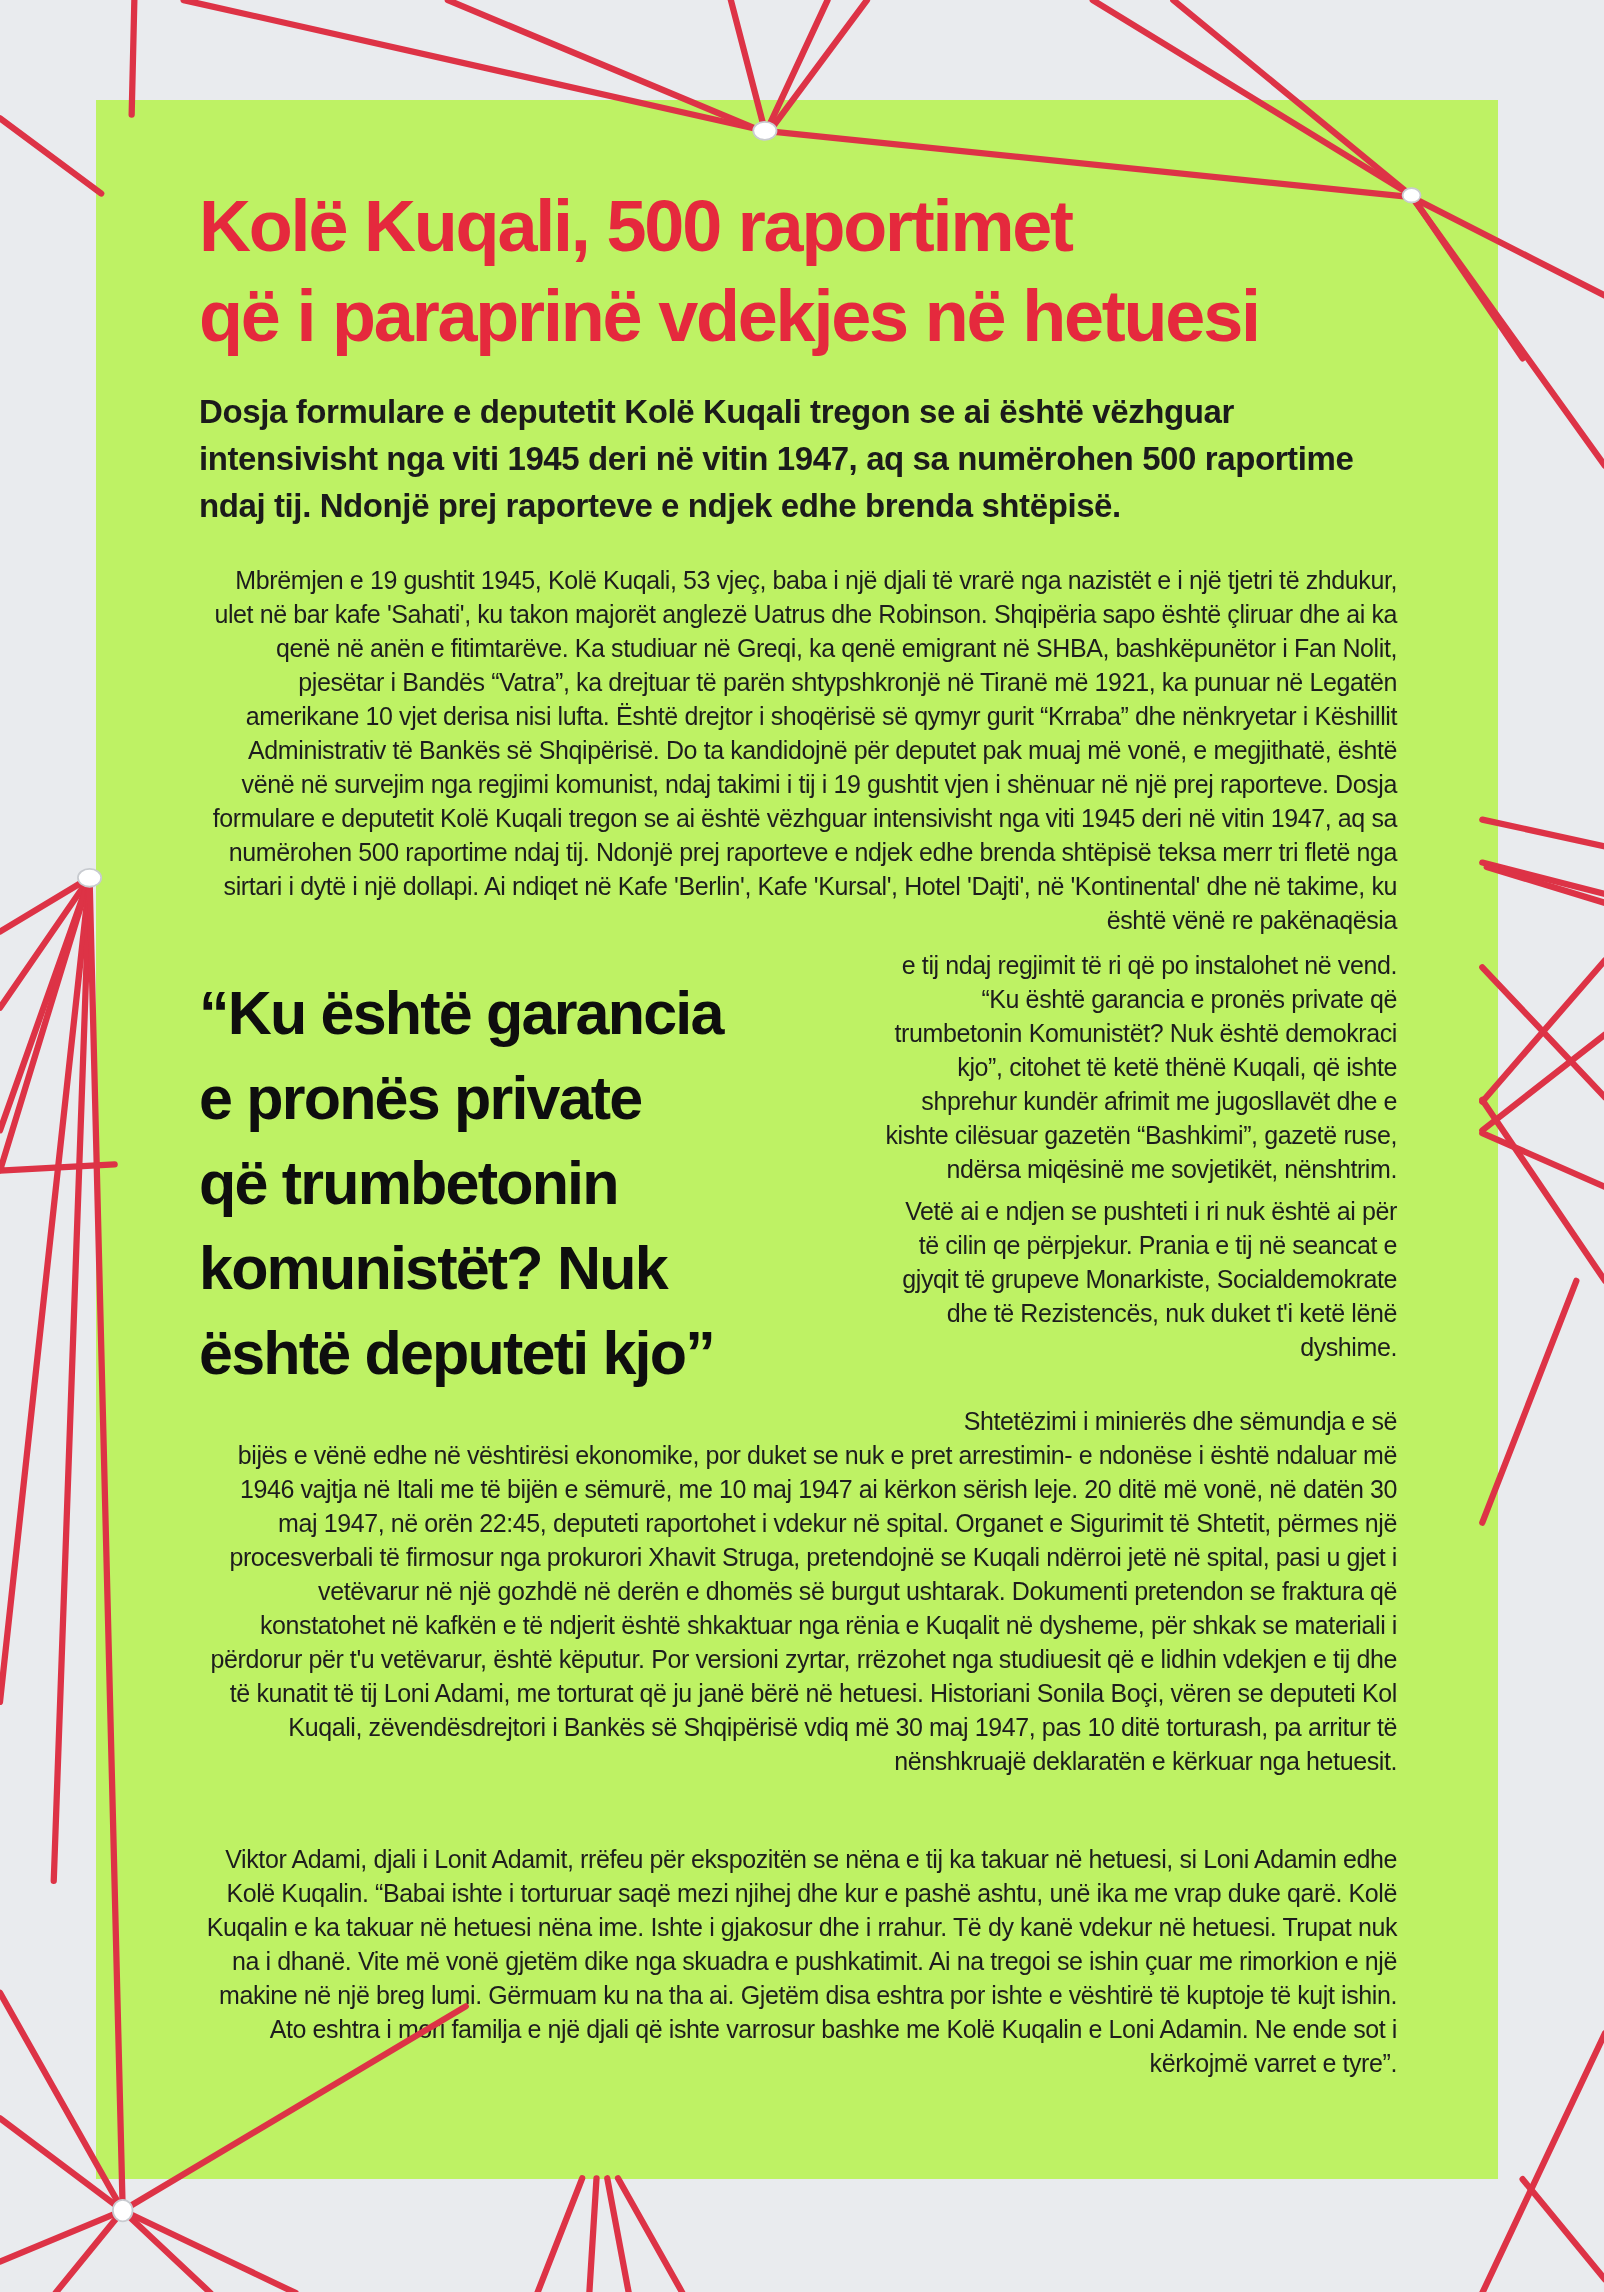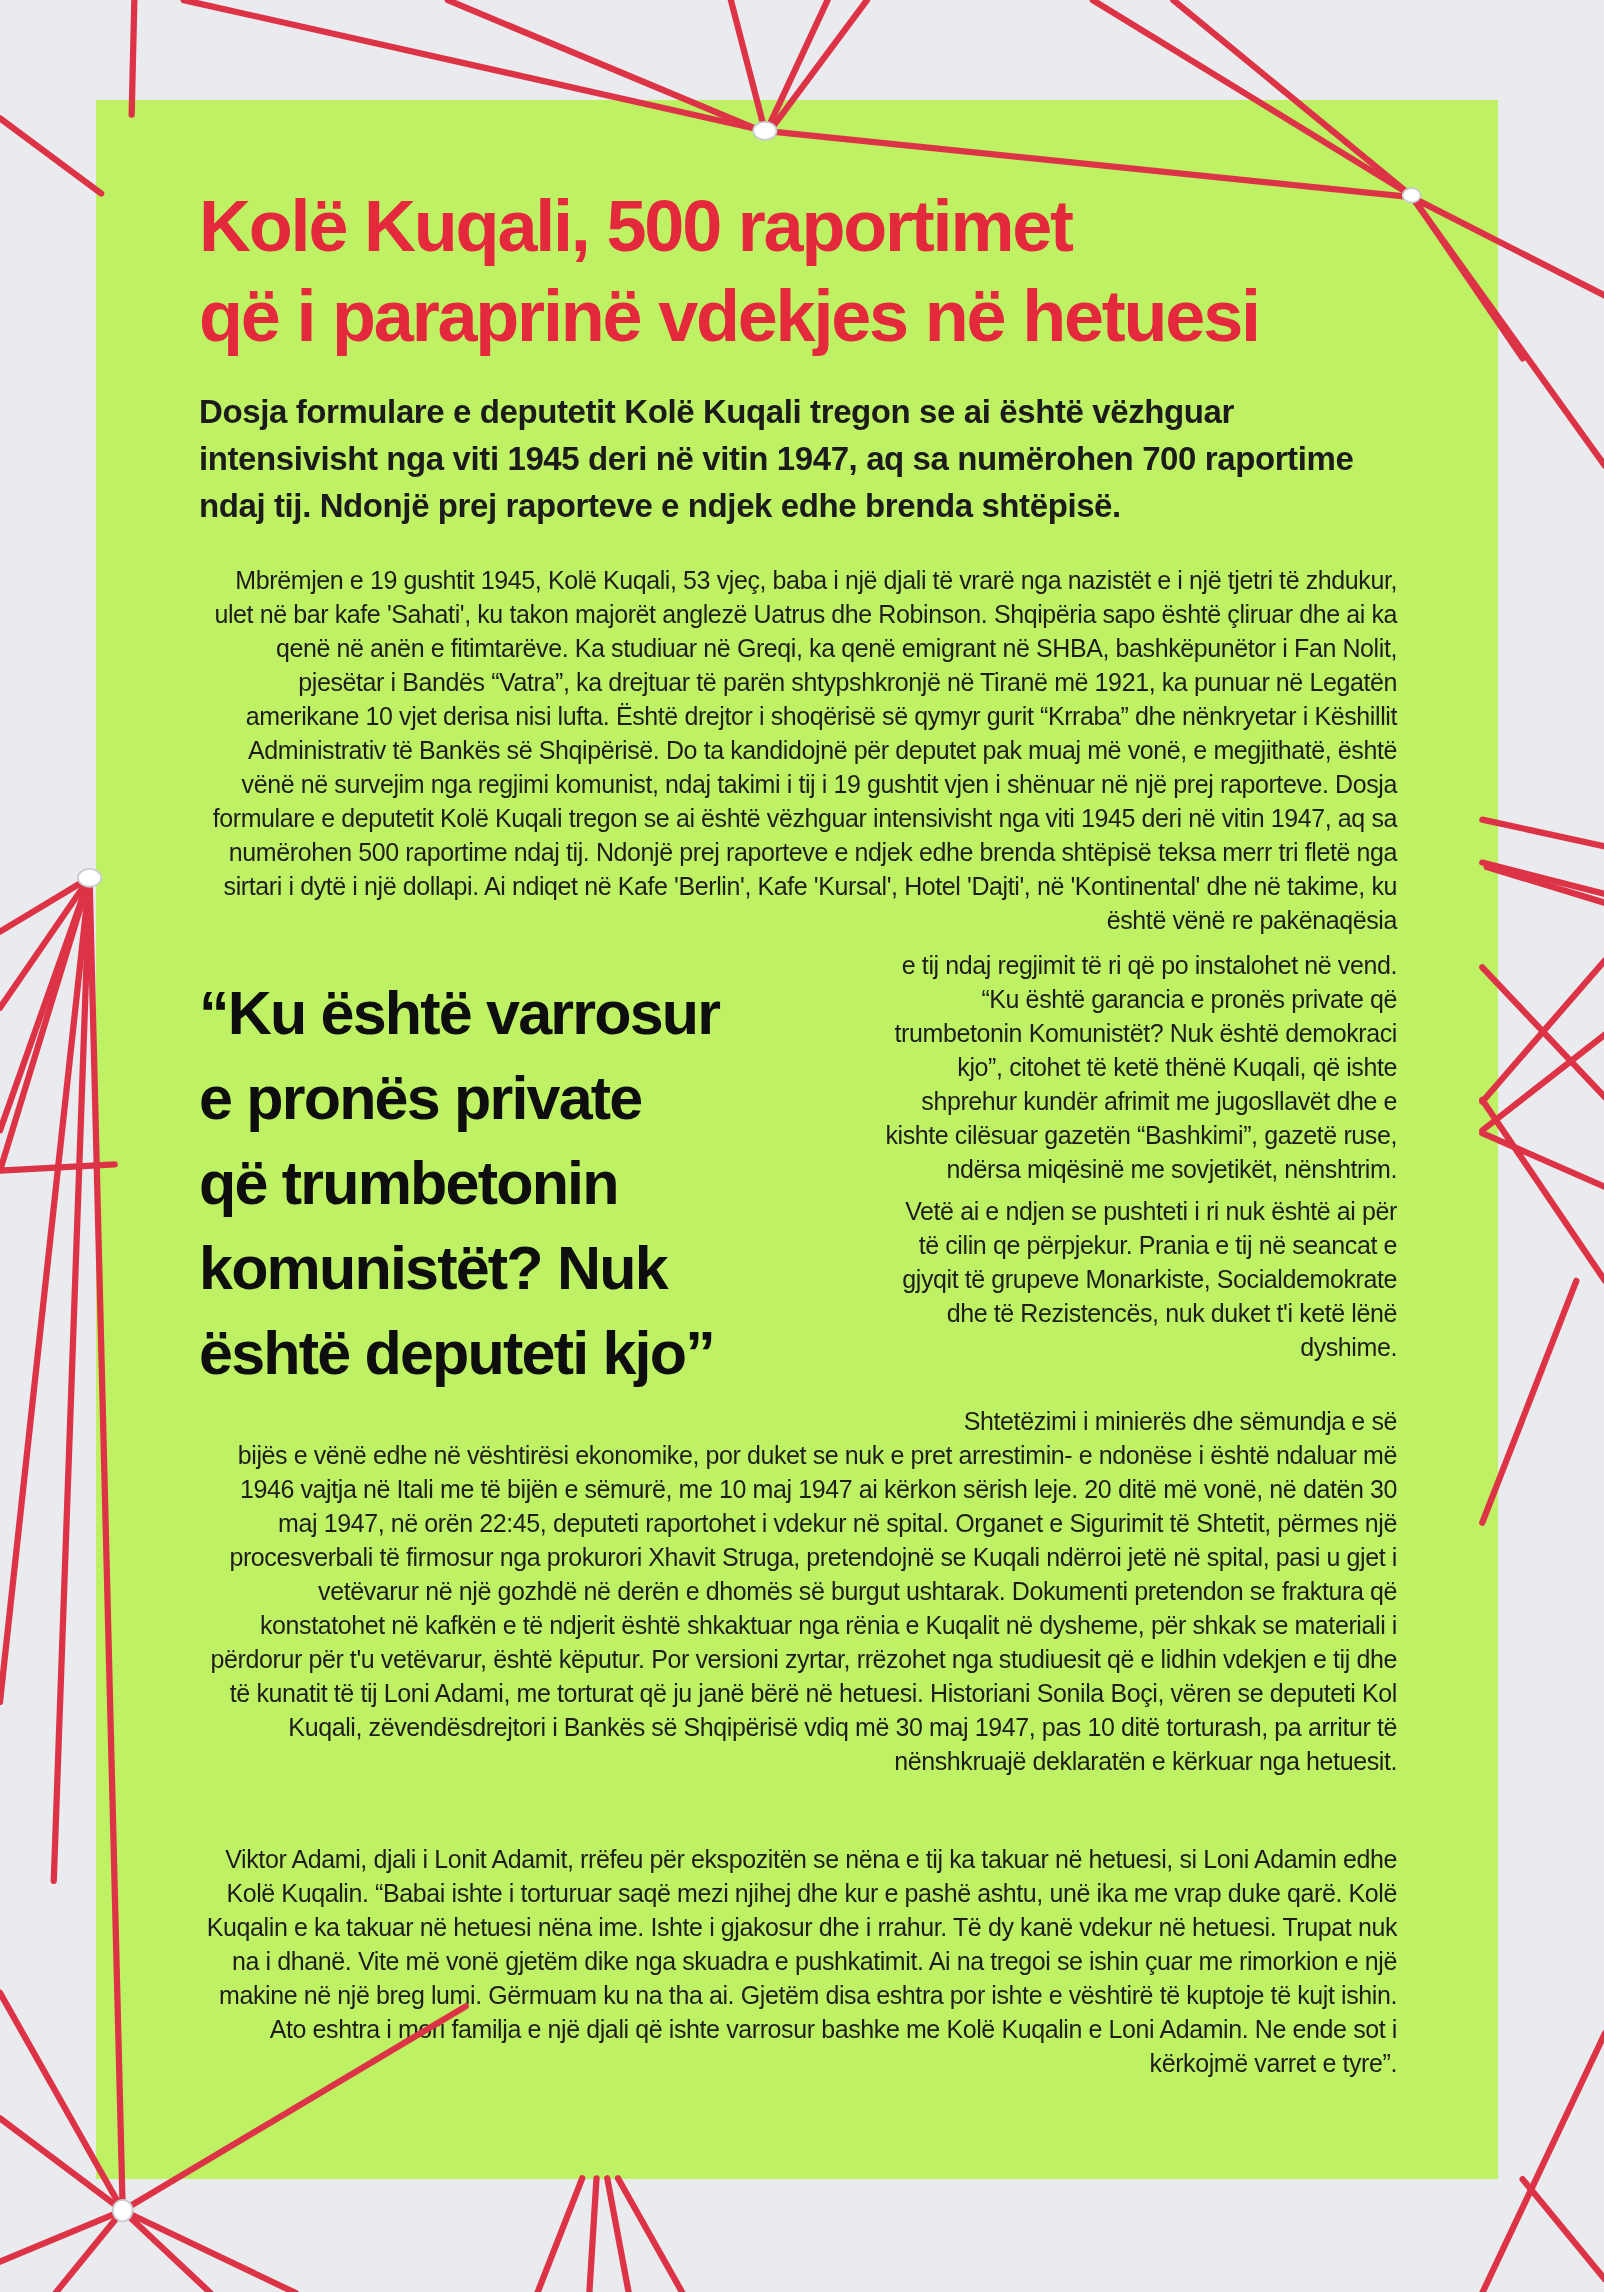--- a/index.html
+++ b/index.html
@@ -41,27 +41,27 @@
 </style>
 </head>
 <body>
 
 <div class="page">
   <h1 class="title">
     <div>Kolë Kuqali, 500 raportimet</div>
     <div>që i paraprinë vdekjes në hetuesi</div>
   </h1>
 
-  <div class="lede">Dosja formulare e deputetit Kolë Kuqali tregon se ai është vëzhguar intensivisht nga viti 1945 deri në vitin 1947, aq sa numërohen 700 raportime ndaj tij. Ndonjë prej raporteve e ndjek edhe brenda shtëpisë.</div>
+  <div class="lede">Dosja formulare e deputetit Kolë Kuqali tregon se ai është vëzhguar intensivisht nga viti 1945 deri në vitin 1947, aq sa numërohen 500 raportime ndaj tij. Ndonjë prej raporteve e ndjek edhe brenda shtëpisë.</div>
 
   <div class="bodytext intro">Mbrëmjen e 19 gushtit 1945, Kolë Kuqali, 53 vjeç, baba i një djali të vrarë nga nazistët e i një tjetri të zhdukur, ulet në bar kafe 'Sahati', ku takon majorët anglezë Uatrus dhe Robinson. Shqipëria sapo është çliruar dhe ai ka qenë në anën e fitimtarëve. Ka studiuar në Greqi, ka qenë emigrant në SHBA, bashkëpunëtor i Fan Nolit, pjesëtar i Bandës “Vatra”, ka drejtuar të parën shtypshkronjë në Tiranë më 1921, ka punuar në Legatën amerikane 10 vjet derisa nisi lufta. Është drejtor i shoqërisë së qymyr gurit “Krraba” dhe nënkryetar i Këshillit Administrativ të Bankës së Shqipërisë. Do ta kandidojnë për deputet pak muaj më vonë, e megjithatë, është vënë në survejim nga regjimi komunist, ndaj takimi i tij i 19 gushtit vjen i shënuar në një prej raporteve. Dosja formulare e deputetit Kolë Kuqali tregon se ai është vëzhguar intensivisht nga viti 1945 deri në vitin 1947, aq sa numërohen 500 raportime ndaj tij. Ndonjë prej raporteve e ndjek edhe brenda shtëpisë teksa merr tri fletë nga sirtari i dytë i një dollapi. Ai ndiqet në Kafe 'Berlin', Kafe 'Kursal', Hotel 'Dajti', në 'Kontinental' dhe në takime, ku është vënë re pakënaqësia</div>
 
   <div class="twocol">
     <div class="pullquote">
-      <div>“Ku është varrosur</div>
+      <div>“Ku është garancia</div>
       <div>e pronës private</div>
       <div>që trumbetonin</div>
       <div>komunistët? Nuk</div>
       <div>është deputeti kjo”</div>
     </div>
     <div class="colright bodytext">
       <div class="p1">e tij ndaj regjimit të ri që po instalohet në vend. “Ku është garancia e pronës private që trumbetonin Komunistët? Nuk është demokraci kjo”, citohet të ketë thënë Kuqali, që ishte shprehur kundër afrimit me jugosllavët dhe e kishte cilësuar gazetën “Bashkimi”, gazetë ruse, ndërsa miqësinë me sovjetikët, nënshtrim.</div>
       <div class="p2">&nbsp;Vetë ai e ndjen se pushteti i ri nuk është ai për të cilin qe përpjekur. Prania e tij në seancat e gjyqit të grupeve Monarkiste, Socialdemokrate dhe të Rezistencës, nuk duket t'i ketë lënë dyshime.</div>
       <div class="shtet">Shtetëzimi i minierës dhe sëmundja e së</div>
     </div>

